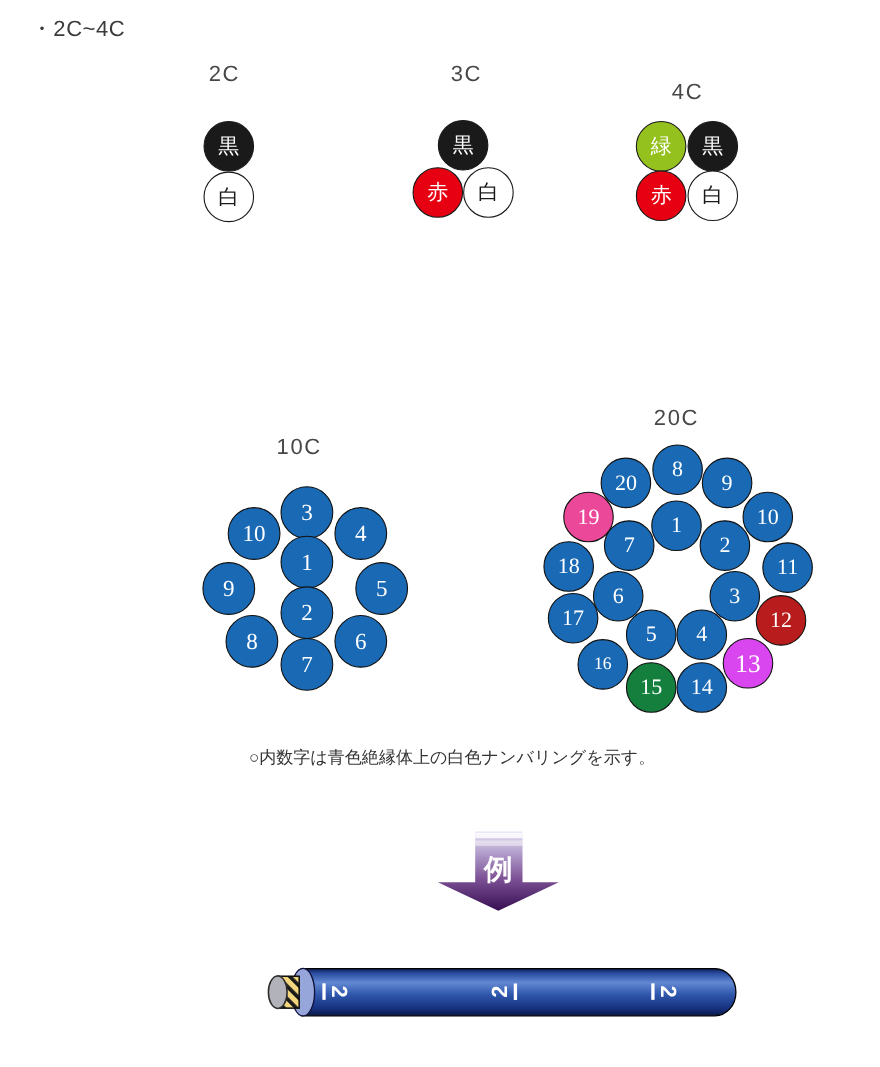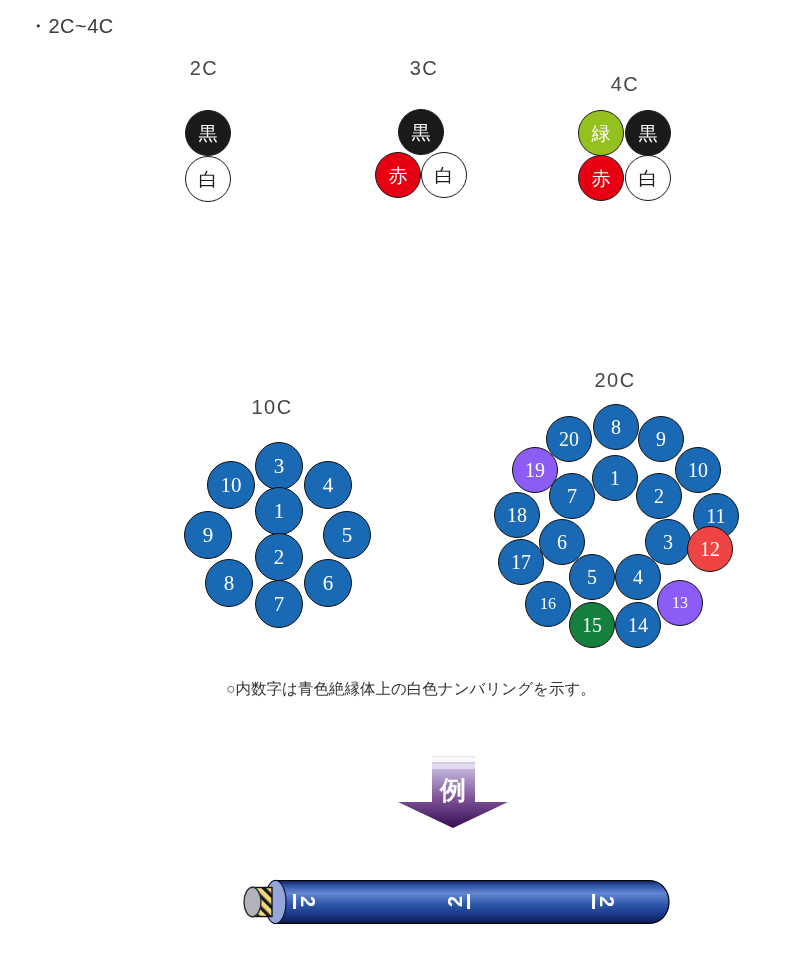--- a/index.html
+++ b/index.html
@@ -70,35 +70,35 @@
       <div class="num-circle" style="left: 184px; top: 511px; width: 48px; height: 48px; background: rgb(26, 105, 180); color: rgb(255, 255, 255); font-size: 21px;">9</div>
       <div class="num-circle" style="left: 323px; top: 511px; width: 48px; height: 48px; background: rgb(26, 105, 180); color: rgb(255, 255, 255); font-size: 21px;">5</div>
       <div class="num-circle" style="left: 255px; top: 533px; width: 48px; height: 48px; background: rgb(26, 105, 180); color: rgb(255, 255, 255); font-size: 21px;">2</div>
       <div class="num-circle" style="left: 205px; top: 559px; width: 48px; height: 48px; background: rgb(26, 105, 180); color: rgb(255, 255, 255); font-size: 21px;">8</div>
       <div class="num-circle" style="left: 304px; top: 559px; width: 48px; height: 48px; background: rgb(26, 105, 180); color: rgb(255, 255, 255); font-size: 21px;">6</div>
       <div class="num-circle" style="left: 255px; top: 580px; width: 48px; height: 48px; background: rgb(26, 105, 180); color: rgb(255, 255, 255); font-size: 21px;">7</div>
       <div class="group-title" style="left: 615px; top: 369px;">20C</div>
       <div class="num-circle" style="left: 593px; top: 404px; width: 46px; height: 46px; background: rgb(26, 105, 180); color: rgb(255, 255, 255); font-size: 20px;">8</div>
       <div class="num-circle" style="left: 546px; top: 416px; width: 46px; height: 46px; background: rgb(26, 105, 180); color: rgb(255, 255, 255); font-size: 20px;">20</div>
       <div class="num-circle" style="left: 638px; top: 416px; width: 46px; height: 46px; background: rgb(26, 105, 180); color: rgb(255, 255, 255); font-size: 20px;">9</div>
-      <div class="num-circle" style="left: 512px; top: 447px; width: 46px; height: 46px; background: #8b5cf6; color: rgb(255, 255, 255); font-size: 20px;">19</div>
+      <div class="num-circle" style="left: 512px; top: 447px; width: 46px; height: 46px; background: #ec4899; color: rgb(255, 255, 255); font-size: 20px;">19</div>
       <div class="num-circle" style="left: 675px; top: 447px; width: 46px; height: 46px; background: rgb(26, 105, 180); color: rgb(255, 255, 255); font-size: 20px;">10</div>
       <div class="num-circle" style="left: 592px; top: 455px; width: 46px; height: 46px; background: rgb(26, 105, 180); color: rgb(255, 255, 255); font-size: 20px;">1</div>
       <div class="num-circle" style="left: 549px; top: 473px; width: 46px; height: 46px; background: rgb(26, 105, 180); color: rgb(255, 255, 255); font-size: 20px;">7</div>
       <div class="num-circle" style="left: 636px; top: 473px; width: 46px; height: 46px; background: rgb(26, 105, 180); color: rgb(255, 255, 255); font-size: 20px;">2</div>
       <div class="num-circle" style="left: 494px; top: 492px; width: 46px; height: 46px; background: rgb(26, 105, 180); color: rgb(255, 255, 255); font-size: 20px;">18</div>
       <div class="num-circle" style="left: 693px; top: 493px; width: 46px; height: 46px; background: rgb(26, 105, 180); color: rgb(255, 255, 255); font-size: 20px;">11</div>
       <div class="num-circle" style="left: 539px; top: 519px; width: 46px; height: 46px; background: rgb(26, 105, 180); color: rgb(255, 255, 255); font-size: 20px;">6</div>
       <div class="num-circle" style="left: 645px; top: 519px; width: 46px; height: 46px; background: rgb(26, 105, 180); color: rgb(255, 255, 255); font-size: 20px;">3</div>
       <div class="num-circle" style="left: 498px; top: 539px; width: 46px; height: 46px; background: rgb(26, 105, 180); color: rgb(255, 255, 255); font-size: 20px;">17</div>
-      <div class="num-circle" style="left: 687px; top: 526px; width: 46px; height: 46px; background: #ef4444; color: rgb(255, 255, 255); font-size: 20px;">12</div>
+      <div class="num-circle" style="left: 687px; top: 541px; width: 46px; height: 46px; background: #b91c1c; color: rgb(255, 255, 255); font-size: 20px;">12</div>
       <div class="num-circle" style="left: 569px; top: 554px; width: 46px; height: 46px; background: rgb(26, 105, 180); color: rgb(255, 255, 255); font-size: 20px;">5</div>
       <div class="num-circle" style="left: 615px; top: 554px; width: 46px; height: 46px; background: rgb(26, 105, 180); color: rgb(255, 255, 255); font-size: 20px;">4</div>
       <div class="num-circle" style="left: 525px; top: 581px; width: 46px; height: 46px; background: rgb(26, 105, 180); color: rgb(255, 255, 255); font-size: 16px;">16</div>
-      <div class="num-circle" style="left: 657px; top: 580px; width: 46px; height: 46px; background: #8b5cf6; color: rgb(255, 255, 255); font-size: 16px;">13</div>
+      <div class="num-circle" style="left: 657px; top: 580px; width: 46px; height: 46px; background: #d946ef; color: rgb(255, 255, 255); font-size: 23px;">13</div>
       <div class="num-circle" style="left: 569px; top: 602px; width: 46px; height: 46px; background: #15803d; color: rgb(255, 255, 255); font-size: 20px;">15</div>
       <div class="num-circle" style="left: 615px; top: 602px; width: 46px; height: 46px; background: rgb(26, 105, 180); color: rgb(255, 255, 255); font-size: 20px;">14</div>
     </div>
 
   <div class="caption">○内数字は青色絶縁体上の白色ナンバリングを示す。</div>
 
   <svg class="svg-abs" style="left:390px; top:752px;" width="130" height="80" viewBox="0 0 130 80">
     <defs>
       <linearGradient id="arrowGrad" x1="0" y1="0" x2="0" y2="1">
         <stop offset="0" stop-color="#e6e1f1"></stop>

